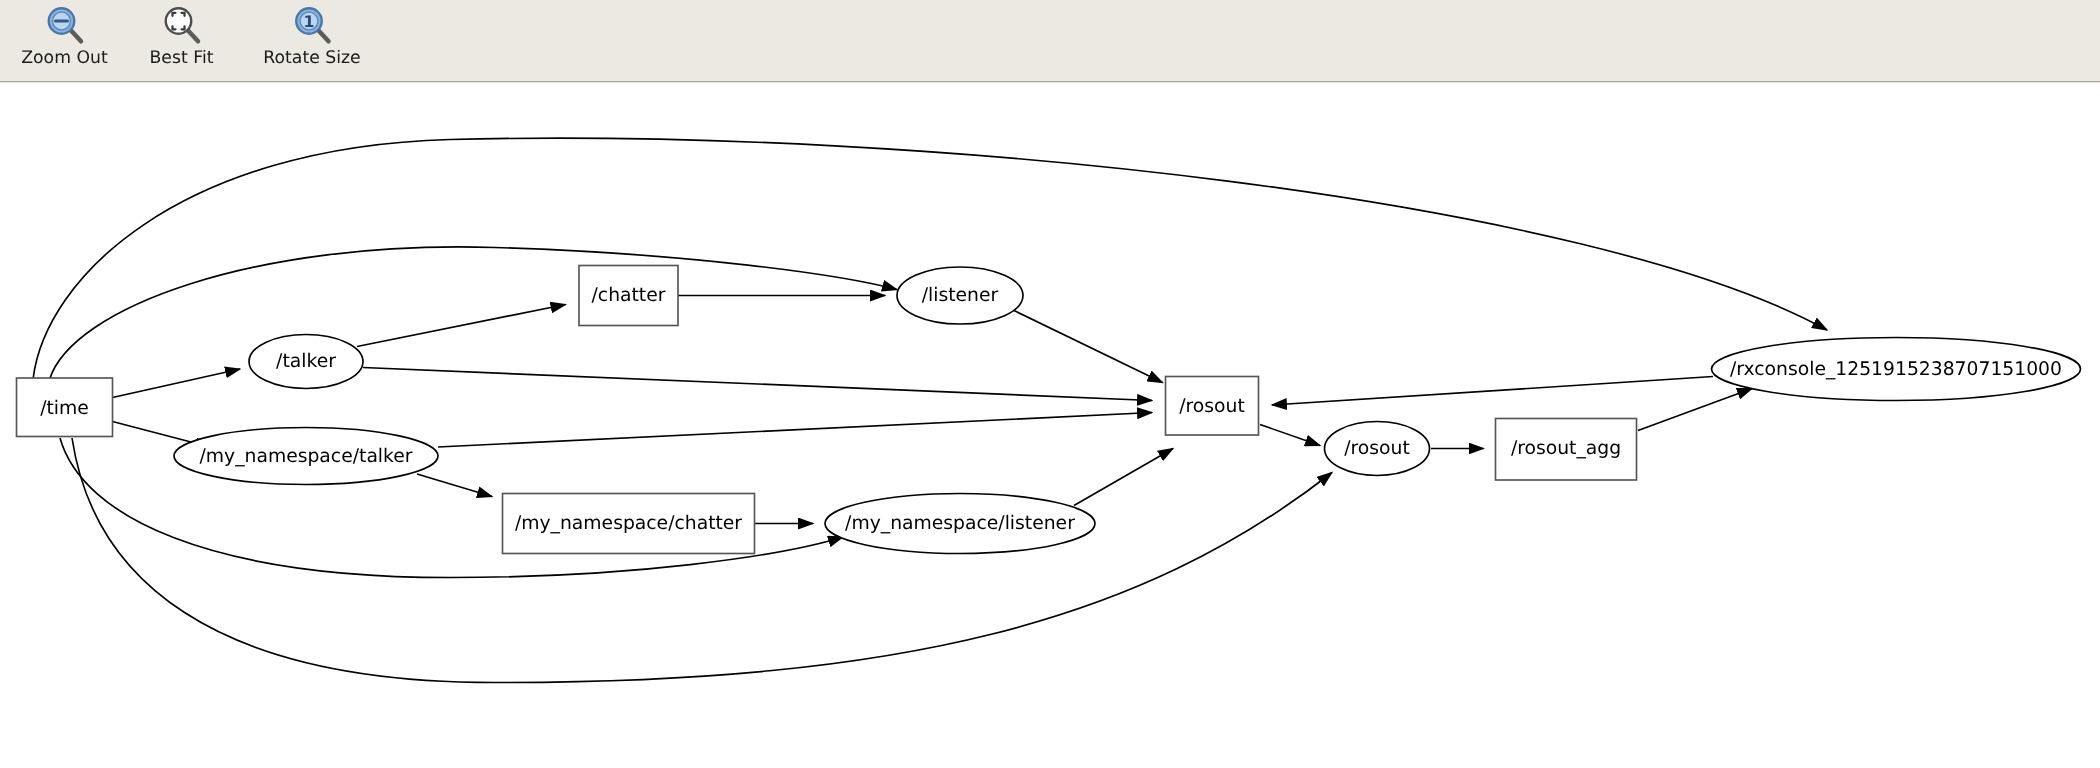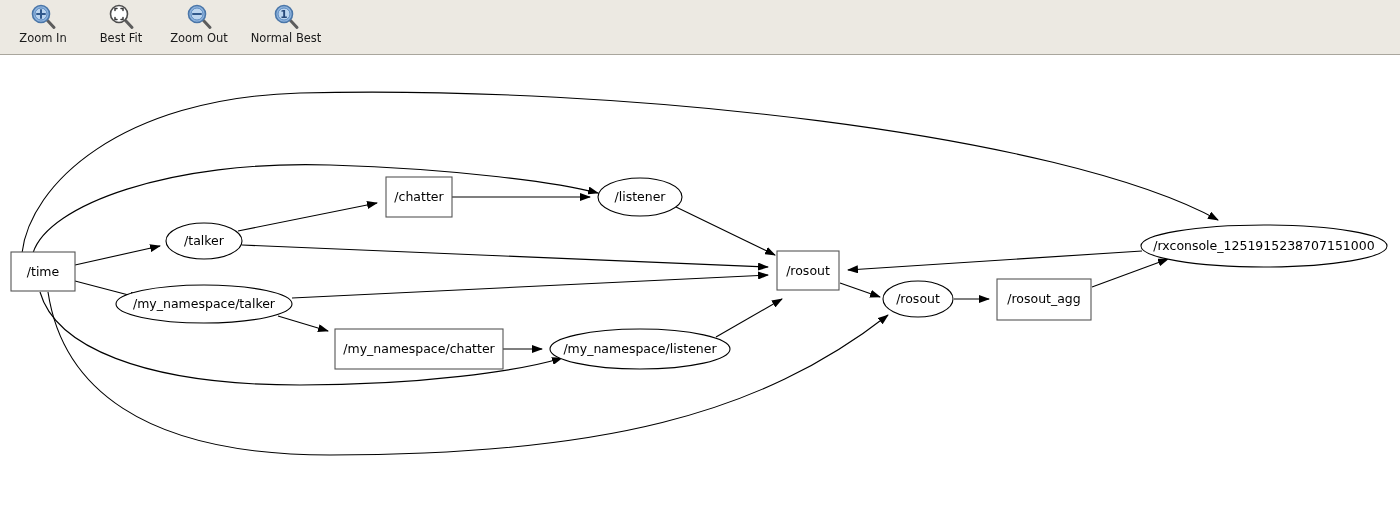--- a/index.html
+++ b/index.html
@@ -91,65 +91,54 @@
     stroke-width: 1.1;
   }
 </style>
 </head>
 <body>
 
 <div id="app">
 
   <div id="toolbar">
 
-    <div class="tool-btn">
-      <span class="tool-ico">
-        <svg width="28" height="27" viewBox="0 0 28 27">
-          <line x1="18.5" y1="17.5" x2="25" y2="24.5" stroke="#5c5c5c" stroke-width="3" stroke-linecap="round"></line>
-          <circle cx="12" cy="11" r="8.5" fill="#8fb4de" stroke="#4a76a8" stroke-width="1.6"></circle>
-          <circle cx="12" cy="11" r="6" fill="#bcd5ef" stroke="#5d8bc0" stroke-width="1"></circle>
-          <path d="M12 7 L12 15 M8 11 L16 11" stroke="#31598c" stroke-width="2" stroke-linecap="round"></path>
-        </svg>
-      </span>
-      <span class="tool-label">Zoom In</span>
-    </div>
-
-    <div class="tool-btn">
-      <span class="tool-ico">
-        <svg width="28" height="27" viewBox="0 0 28 27">
-          <line x1="18.5" y1="17.5" x2="25" y2="24.5" stroke="#5c5c5c" stroke-width="3" stroke-linecap="round"></line>
-          <circle cx="12" cy="11" r="8.5" fill="#ffffff" stroke="#4d4d4d" stroke-width="1.6"></circle>
-          <path d="M8 7.5 L8 5.5 L10 5.5 M14 5.5 L16 5.5 L16 7.5 M16 14.5 L16 16.5 L14 16.5 M10 16.5 L8 16.5 L8 14.5" stroke="#3a3a3a" stroke-width="1.5" fill="none" stroke-linecap="round"></path>
-        </svg>
-      </span>
-      <span class="tool-label">Best Fit</span>
-    </div>
 
     <div class="tool-btn">
       <span class="tool-ico">
         <svg width="28" height="27" viewBox="0 0 28 27">
           <line x1="18.5" y1="17.5" x2="25" y2="24.5" stroke="#5c5c5c" stroke-width="3" stroke-linecap="round"></line>
           <circle cx="12" cy="11" r="8.5" fill="#8fb4de" stroke="#4a76a8" stroke-width="1.6"></circle>
           <circle cx="12" cy="11" r="6" fill="#bcd5ef" stroke="#5d8bc0" stroke-width="1"></circle>
           <path d="M8 11 L16 11" stroke="#31598c" stroke-width="2" stroke-linecap="round"></path>
         </svg>
       </span>
       <span class="tool-label">Zoom Out</span>
     </div>
 
+    <div class="tool-btn">
+      <span class="tool-ico">
+        <svg width="28" height="27" viewBox="0 0 28 27">
+          <line x1="18.5" y1="17.5" x2="25" y2="24.5" stroke="#5c5c5c" stroke-width="3" stroke-linecap="round"></line>
+          <circle cx="12" cy="11" r="8.5" fill="#ffffff" stroke="#4d4d4d" stroke-width="1.6"></circle>
+          <path d="M8 7.5 L8 5.5 L10 5.5 M14 5.5 L16 5.5 L16 7.5 M16 14.5 L16 16.5 L14 16.5 M10 16.5 L8 16.5 L8 14.5" stroke="#3a3a3a" stroke-width="1.5" fill="none" stroke-linecap="round"></path>
+        </svg>
+      </span>
+      <span class="tool-label">Best Fit</span>
+    </div>
+
     <div class="tool-btn wide">
       <span class="tool-ico">
         <svg width="28" height="27" viewBox="0 0 28 27">
           <line x1="18.5" y1="17.5" x2="25" y2="24.5" stroke="#5c5c5c" stroke-width="3" stroke-linecap="round"></line>
           <circle cx="12" cy="11" r="8.5" fill="#8fb4de" stroke="#4a76a8" stroke-width="1.6"></circle>
           <circle cx="12" cy="11" r="6" fill="#bcd5ef" stroke="#5d8bc0" stroke-width="1"></circle>
           <text x="12" y="15.2" font-family="DejaVu Sans, sans-serif" font-size="10.5" font-weight="bold" fill="#27497a" text-anchor="middle">1</text>
         </svg>
       </span>
-      <span class="tool-label">Normal Best</span>
+      <span class="tool-label">Rotate Size</span>
     </div>
 
 
   </div>
 
   <div id="canvas">
     <svg id="graph-svg" width="1400" height="457" viewBox="0 0 1400 457">
 
       <defs>
         <marker id="ah" markerWidth="11" markerHeight="8" refX="10" refY="4" orient="auto" markerUnits="userSpaceOnUse">

